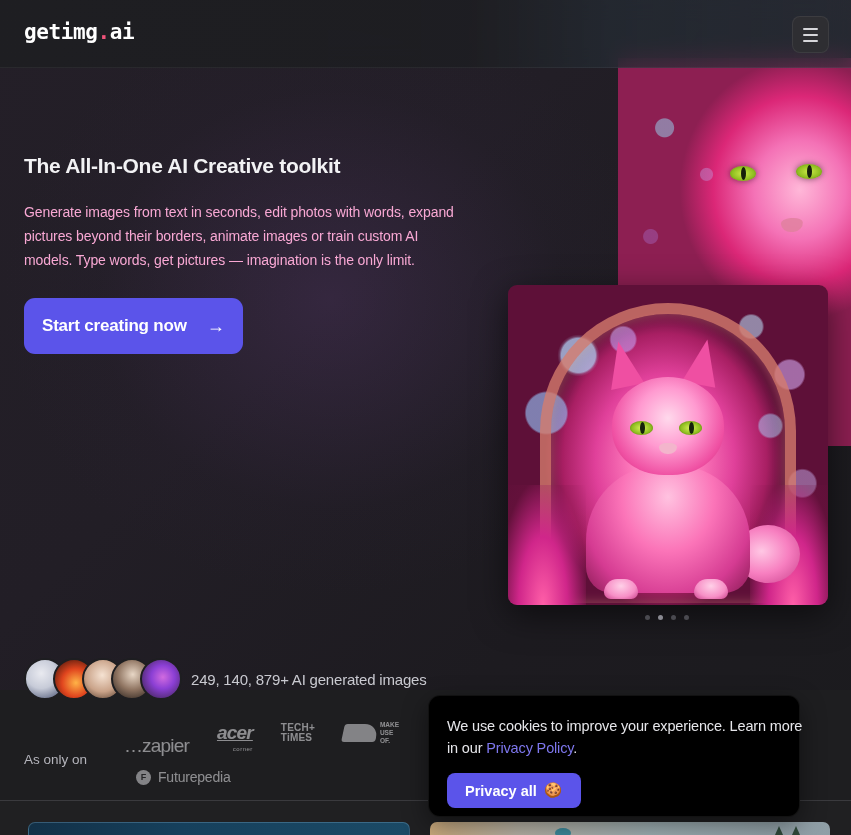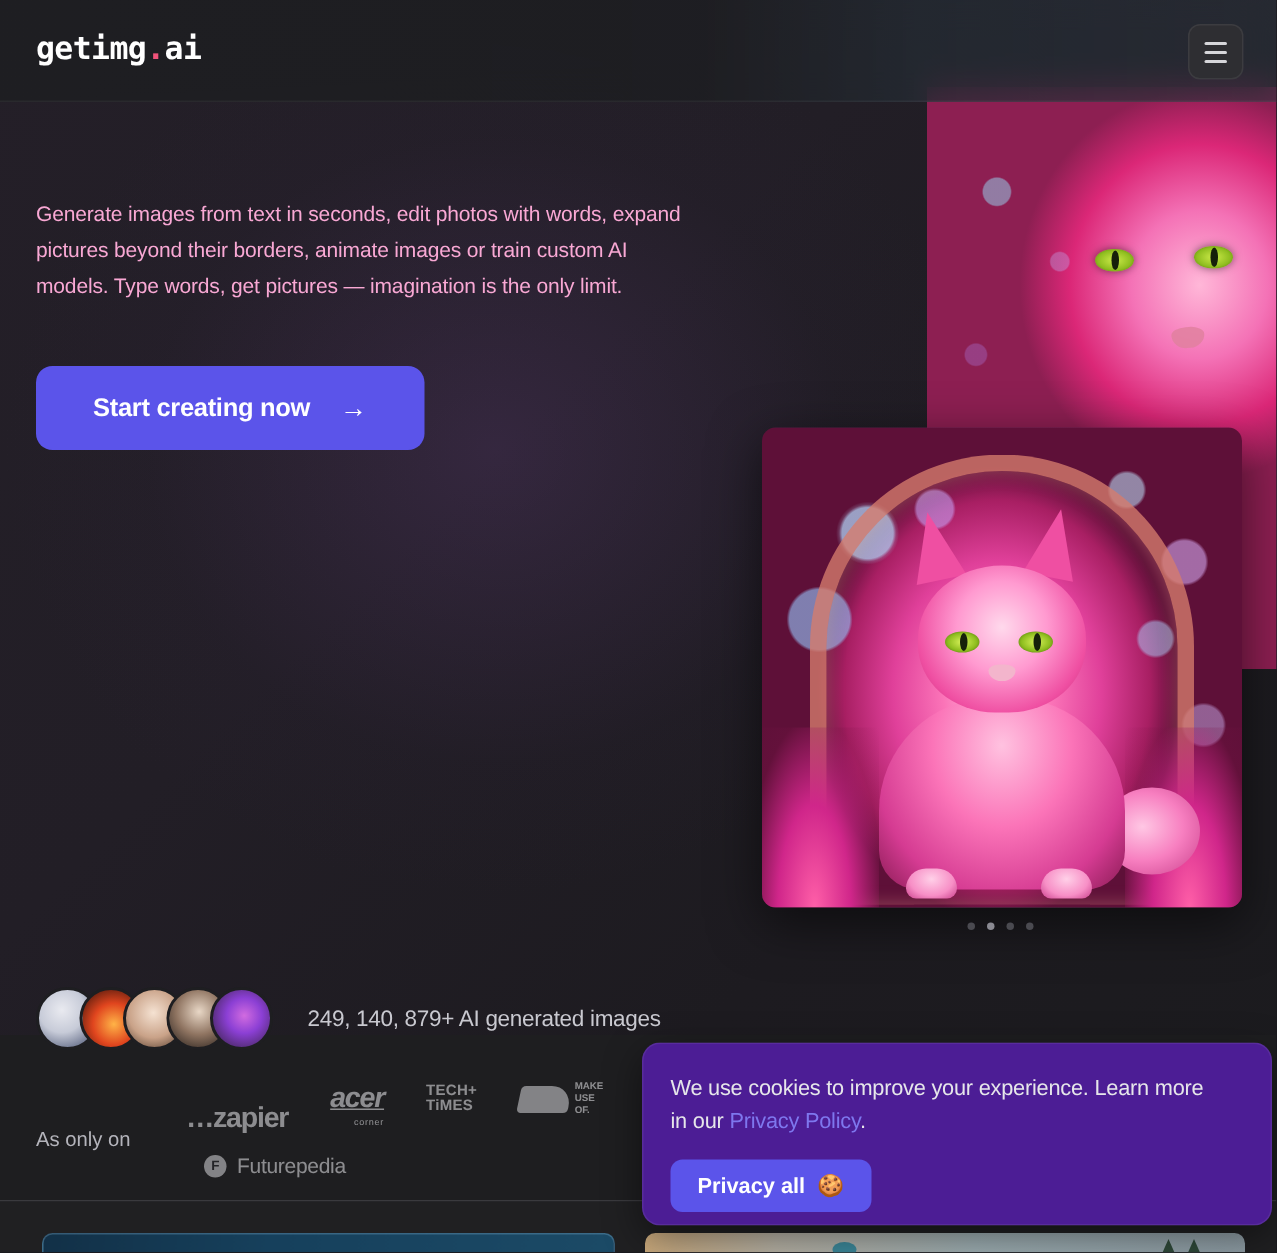--- a/index.html
+++ b/index.html
@@ -98,21 +98,21 @@
   h2.subhead {
     font-size:21px; font-weight:700; color:#f2f2f4;
     letter-spacing:-0.3px; margin-top:24px; margin-bottom:22px;
   }
   p.lede {
     font-size:14px; line-height:1.72; color:#f9a8d4;
     width:445px; letter-spacing:-0.1px;
   }
   .cta {
     display:inline-flex; align-items:center; gap:20px;
-    margin-top:42px; padding:18px 38px;
+    margin-top:26px; padding:18px 18px;
     background:#5b54ea; color:#fff;
     font-size:17px; font-weight:600; letter-spacing:-0.2px;
     border:none; border-radius:11px; cursor:pointer;
     font-family:"Liberation Sans", sans-serif;
   }
   .cta .arrow { font-size:18px; line-height:1; }
 
   
   .social { position:absolute; left:24px; top:658px; display:flex; align-items:center; z-index:10; }
   .avatars { display:flex; }
@@ -120,30 +120,30 @@
     width:42px; height:42px; border-radius:50%;
     border:2px solid #1e1e21; margin-left:-13px;
     background-size:cover;
   }
   .avatar:first-child { margin-left:0; }
   .av1 { background:radial-gradient(circle at 40% 35%, #e9eaf0 0%, #c7cbd8 45%, #3a4566 100%); }
   .av2 { background:radial-gradient(circle at 55% 60%, #ffb347 0%, #e0451e 45%, #2a0d08 100%); }
   .av3 { background:radial-gradient(circle at 48% 40%, #f5e2d2 0%, #c9a288 55%, #4a3426 100%); }
   .av4 { background:radial-gradient(circle at 52% 38%, #e8d7c6 0%, #8f7461 50%, #201a17 100%); }
   .av5 { background:radial-gradient(circle at 55% 45%, #d16be0 0%, #8b3fd4 40%, #2f2038 100%); }
-  .social-text { margin-left:23px; font-size:15px; color:#c9c9d0; letter-spacing:-0.2px; }
+  .social-text { margin-left:9px; font-size:15px; color:#c9c9d0; letter-spacing:-0.2px; }
 
   
   .seen { position:absolute; left:24px; top:716px; width:410px; z-index:10; }
   .seen-label { position:absolute; left:0; top:36px; font-size:13.5px; color:#b4b4bb; }
   .seen-logos { position:absolute; left:100px; top:0; width:310px; }
   .seen-row { display:flex; align-items:center; gap:28px; height:34px; }
   .seen-row.second { margin-top:10px; padding-left:12px; }
   .brand { opacity:.55; color:#e9e9ec; white-space:nowrap; }
-  .b-zapier { font-size:19px; font-weight:700; letter-spacing:-0.8px;margin-top:25px; }
+  .b-zapier { font-size:19px; font-weight:400; letter-spacing:-0.8px;margin-top:25px; }
   .b-zapier::before { content:"…"; letter-spacing:-2px; margin-right:1px; }
   .b-acer { font-size:19px; font-weight:700; font-style:italic; letter-spacing:-0.8px; position:relative;text-decoration:underline; }
   .b-acer .sub { position:absolute; right:0; bottom:-8px; font-size:6px; font-style:normal; font-weight:400; letter-spacing:0.5px; }
   .b-tech { font-size:10px; font-weight:700; line-height:1.05; letter-spacing:0.2px; text-align:left; }
   .b-make { display:flex; align-items:center; gap:3px; }
   .b-make .blob { width:34px; height:18px; background:#d7d7da; border-radius:3px 14px 3px 3px; transform:skewX(-12deg); }
   .b-make .mtxt { font-size:6.5px; font-weight:700; line-height:1.25; }
   .b-fp { display:flex; align-items:center; gap:7px; font-size:14px; letter-spacing:-0.2px; }
   .b-fp .circ { width:15px; height:15px; border-radius:50%; background:#d7d7da; color:#2a2a2e; font-size:9px; font-weight:700; display:flex; align-items:center; justify-content:center; }
 
@@ -220,22 +220,22 @@
   .art-card .foliage-l { left:-8px; }
   .art-card .foliage-r { right:-8px; }
 
   
   .dots { position:absolute; left:645px; top:615px; display:flex; gap:8px; z-index:16; }
   .dot-i { width:5px; height:5px; border-radius:50%; background:#4a4a50; cursor:pointer; }
   .dot-i.active { background:#8a8a92; }
 
   
   .cookie {
-    position:absolute; left:428px; top:695px; width:420px; height:122px;
-    background:#4c1d95; border:1px solid rgba(255,255,255,0.07);
+    position:absolute; left:428px; top:695px; width:372px; height:122px;
+    background:#000000; border:1px solid rgba(255,255,255,0.07);
     border-radius:12px; z-index:40;
     box-shadow:0 8px 26px rgba(0,0,0,0.45);
   }
   .cookie-text {
     position:absolute; left:18px; top:20px; width:360px;
     font-size:14.5px; line-height:1.5; color:#e6e6ea; letter-spacing:-0.15px;
   }
   .cookie-text a { color:#7e77ee; text-decoration:none; cursor:pointer; }
   .cookie-btn {
     position:absolute; left:18px; top:77px;
@@ -282,20 +282,21 @@
       <span>getimg</span><span class="dot">.</span><span>ai</span>
     </div>
     <div class="menu-btn">
       <span></span>
       <span></span>
       <span></span>
     </div>
   </div>
 
   <div class="left">
+    <h2 class="subhead">The All-In-One AI Creative toolkit</h2>
     <p class="lede">Generate images from text in seconds, edit photos with words, expand pictures beyond their borders, animate images or train custom AI models. Type words, get pictures — imagination is the only limit.</p>
     <button class="cta">
       <span>Start creating now</span>
       <span class="arrow">→</span>
     </button>
   </div>
 
   <div class="social">
     <div class="avatars">
       <div class="avatar av1"></div>

